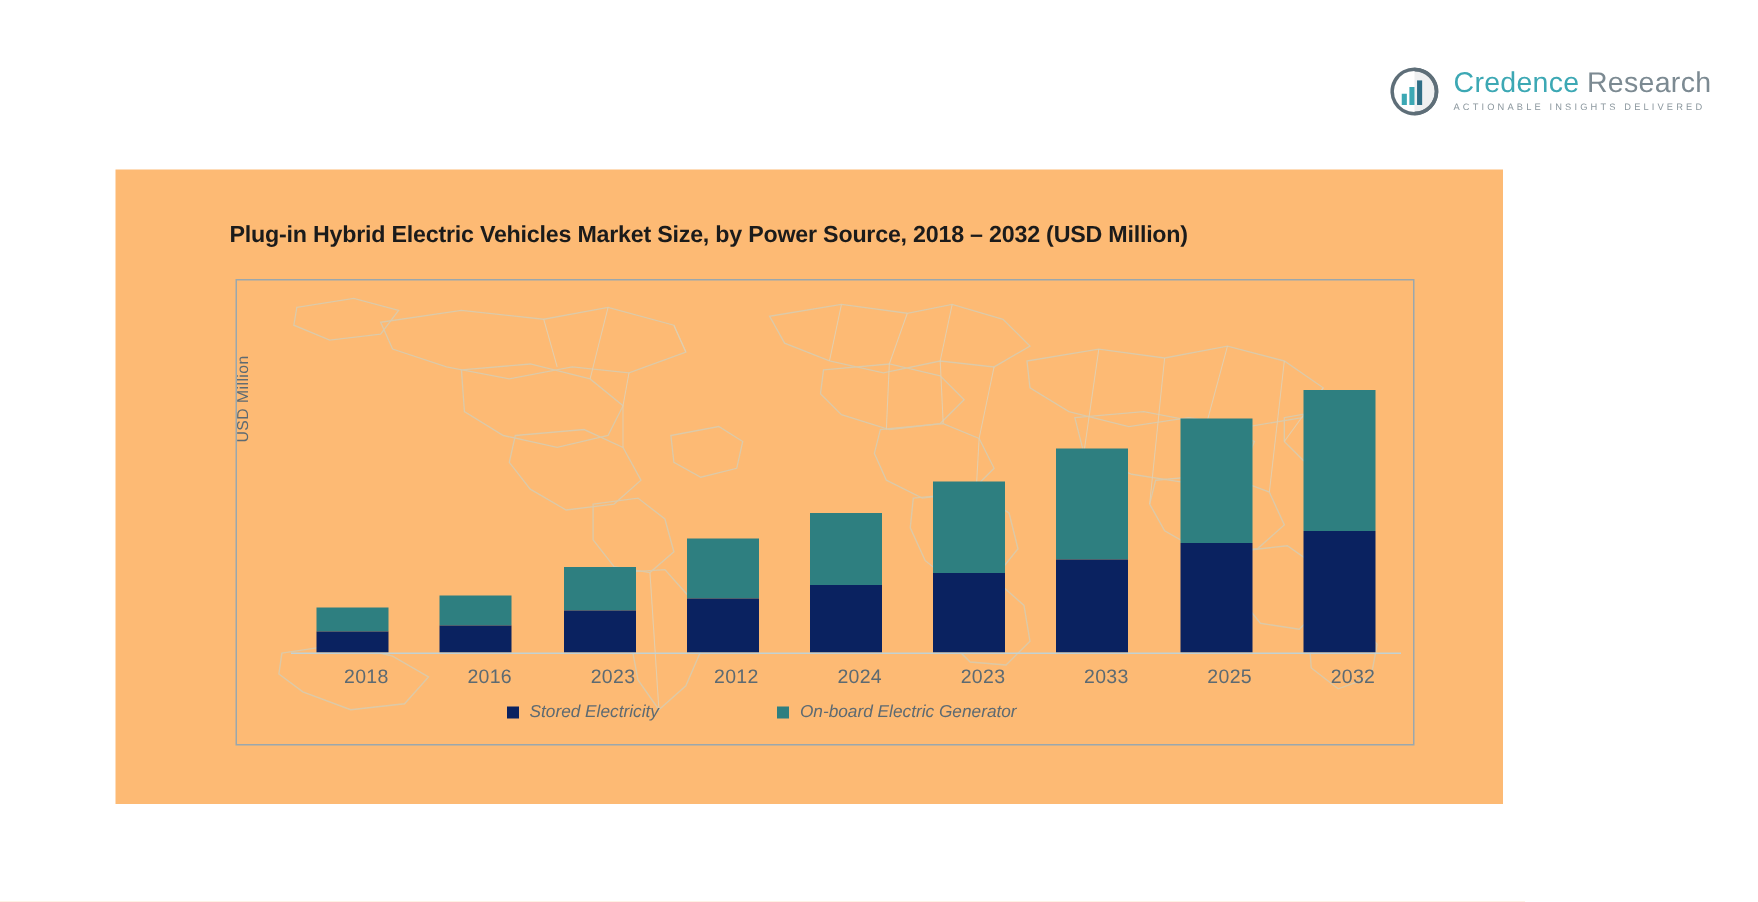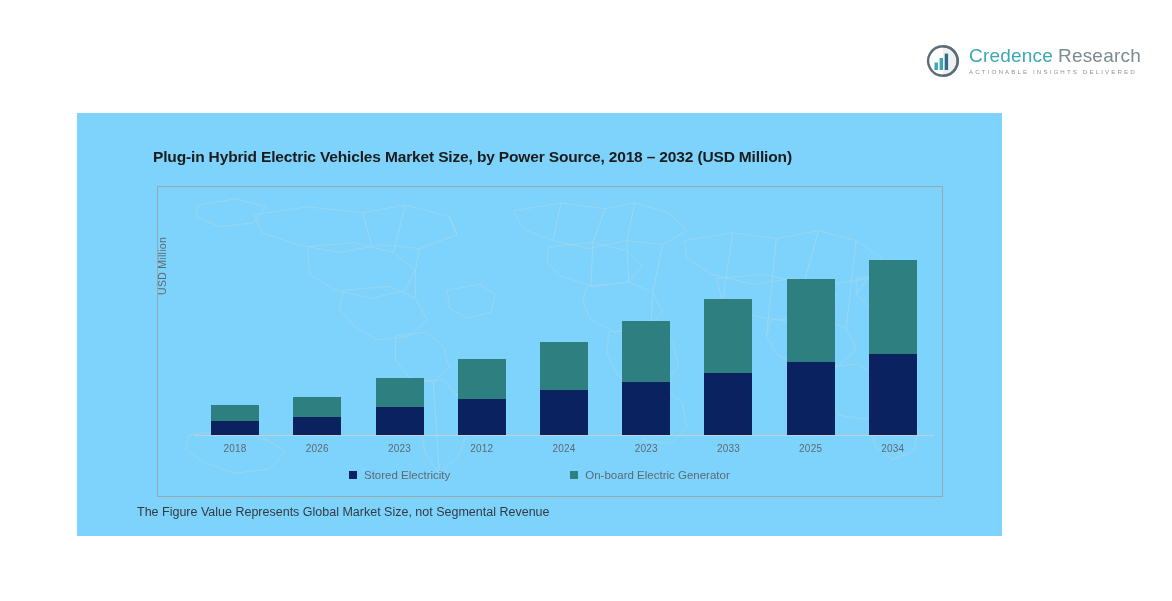--- a/index.html
+++ b/index.html
@@ -31,21 +31,21 @@
   .brand-tag {
     font-size: 6.2px; color: #8b979e; letter-spacing: 2.1px;
     margin-top: 4px; white-space: nowrap; text-transform: uppercase;
   }
 
   
   .panel {
     position: absolute;
     left: 77px; top: 113px;
     width: 925px; height: 423px;
-    background: #7dd3fc;
+    background: #fdba74;
   }
 
   .chart-title {
     position: absolute;
     left: 76px; top: 35px;
     font-size: 15.5px; font-weight: bold; color: #1b1b1b;
     letter-spacing: -.15px; white-space: nowrap;
   }
 
   .footnote {
@@ -110,33 +110,33 @@
   .seg-teal { background: #2E7F80; }
   .seg-navy { background: #0A2260; }
 
   
   .x-labels {
     position: absolute;
     left: 36px; right: 8px; top: 256px;
     display: flex; justify-content: space-around;
   }
   .x-label {
-    width: 48px; text-align: center;
-    font-size: 10px; color: #5d6a72; letter-spacing: .2px;
+    width: 48px; text-align: right;
+    font-size: 13px; color: #5d6a72; letter-spacing: .2px;
   }
 
   
   .legend {
     position: absolute;
-    left: 43px; right: 8px; top: 282px;
-    display: flex; align-items: center;
+    left: 32px; right: 8px; top: 282px;
+    display: flex; align-items: center; font-style: italic;
   }
   .legend-item { display: flex; align-items: center; gap: 7px; }
   .legend-item.first { margin-left: 148px; }
-  .legend-item.second { margin-left: 120px; }
+  .legend-item.second { margin-left: 79px; }
   .legend-swatch { width: 8px; height: 8px; display: inline-block; }
   .legend-swatch.navy { background: #0A2260; }
   .legend-swatch.teal { background: #2E7F80; }
   .legend-text { font-size: 11.5px; color: #5d6a72; white-space: nowrap; }
 </style>
 </head>
 <body>
 
 <div id="page">
 
@@ -262,39 +262,38 @@
             <span class="seg seg-navy" style="height:81px"></span>
           </div>
 
         </div>
       </div>
 
       <div class="baseline"></div>
 
       <div class="x-labels">
         <span class="x-label">2018</span>
-        <span class="x-label">2026</span>
+        <span class="x-label">2016</span>
         <span class="x-label">2023</span>
         <span class="x-label">2012</span>
         <span class="x-label">2024</span>
         <span class="x-label">2023</span>
         <span class="x-label">2033</span>
         <span class="x-label">2025</span>
-        <span class="x-label">2034</span>
+        <span class="x-label">2032</span>
       </div>
 
       <div class="legend">
         <span class="legend-item first">
           <span class="legend-swatch navy"></span>
           <span class="legend-text">Stored Electricity</span>
         </span>
         <span class="legend-item second">
           <span class="legend-swatch teal"></span>
           <span class="legend-text">On-board Electric Generator</span>
         </span>
       </div>
 
     </div>
 
-    <div class="footnote">The Figure Value Represents Global Market Size, not Segmental Revenue</div>
 
   </div>
 </div>
 
 </body></html>

